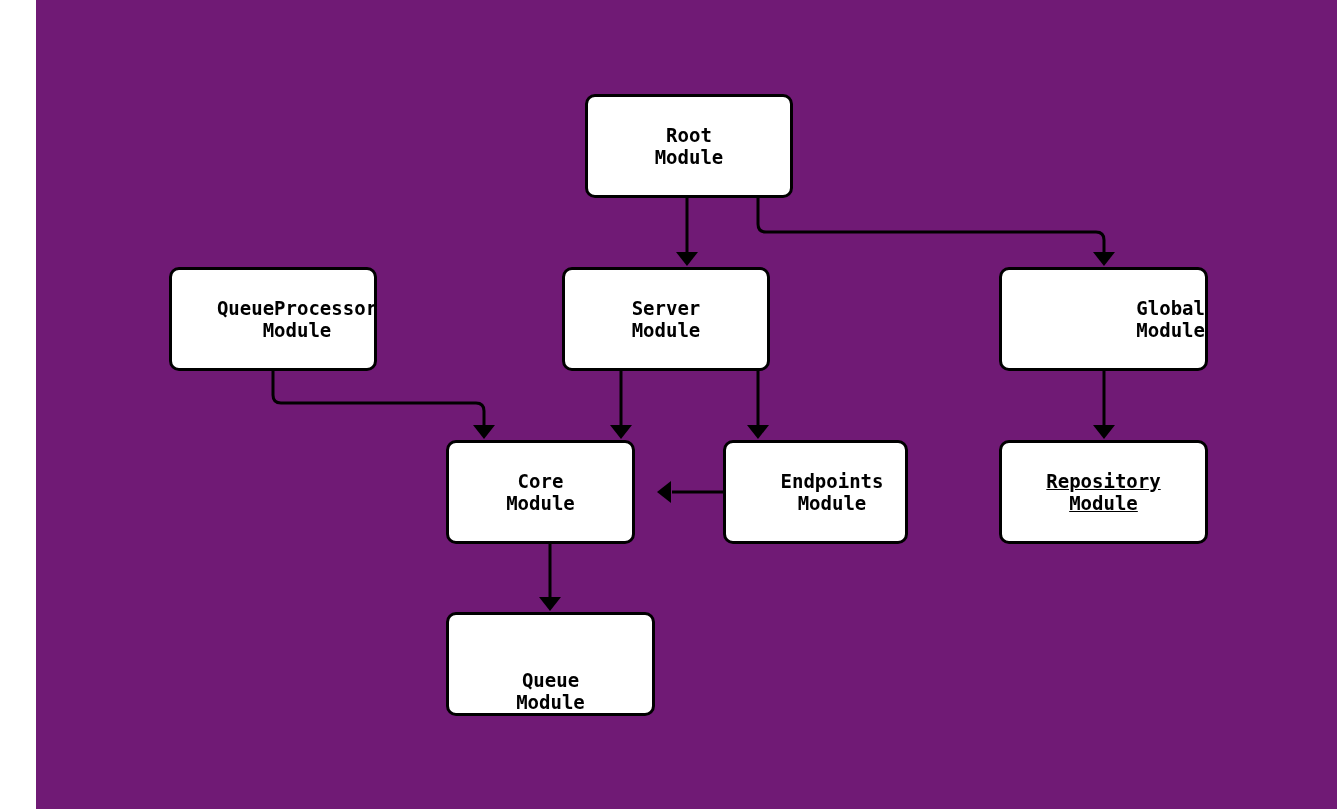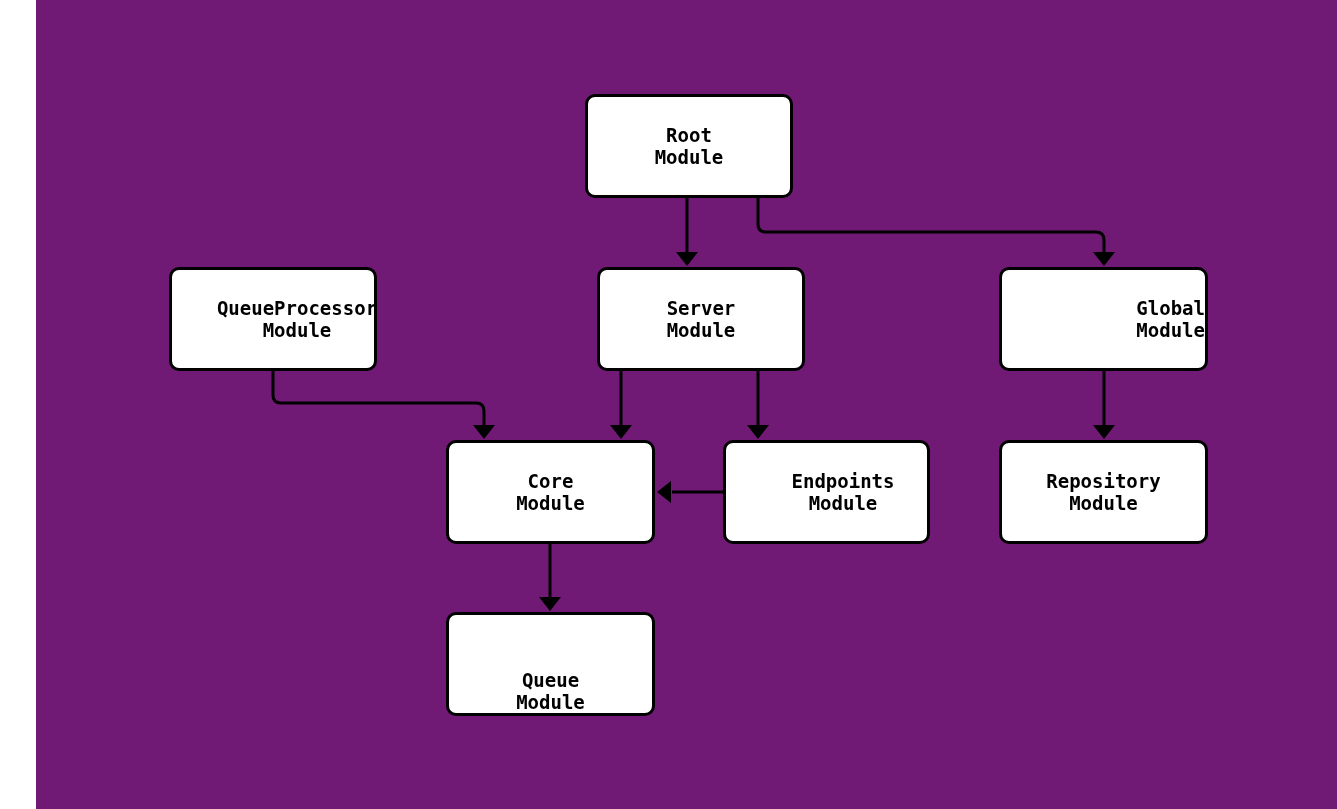--- a/index.html
+++ b/index.html
@@ -46,25 +46,25 @@
   .node .label {
     font-size: 19px;
     font-weight: 700;
     line-height: 22px;
     color: #000000;
     white-space: pre-line;
     letter-spacing: 0px;
   }
   #node-root          { left: 549px;  top: 94px;  }
   #node-queueprocessor{ left: 133px;  top: 267px; padding-left: 48px; }
-  #node-server        { left: 561px;  top: 267px; }
+  #node-server        { left: 526px;  top: 267px; }
   #node-global        { left: 963px;  top: 267px; width: 209px; justify-content: flex-end; }
-  #node-core          { left: 410px;  top: 440px; width: 209px; }
-  #node-endpoints     { left: 687px;  top: 440px; width: 207px; padding-left: 33px; }
-  #node-repository    { left: 963px;  top: 440px; width: 209px; }
+  #node-core          { left: 410px;  top: 440px; width: 189px; }
+  #node-endpoints     { left: 687px;  top: 440px; width: 185px; padding-left: 33px; }
+  #node-repository    { left: 963px;  top: 440px; width: 209px; text-decoration: underline; }
   #node-queue         { left: 410px;  top: 612px; width: 209px; align-items: flex-end; }
 </style>
 </head>
 <body>
 
 <div id="canvas">
 
   <svg id="edge-layer" width="1337" height="809" viewBox="0 0 1337 809" xmlns="http://www.w3.org/2000/svg">
 
     <path class="edge" d="M 651 198 L 651 253"></path>

